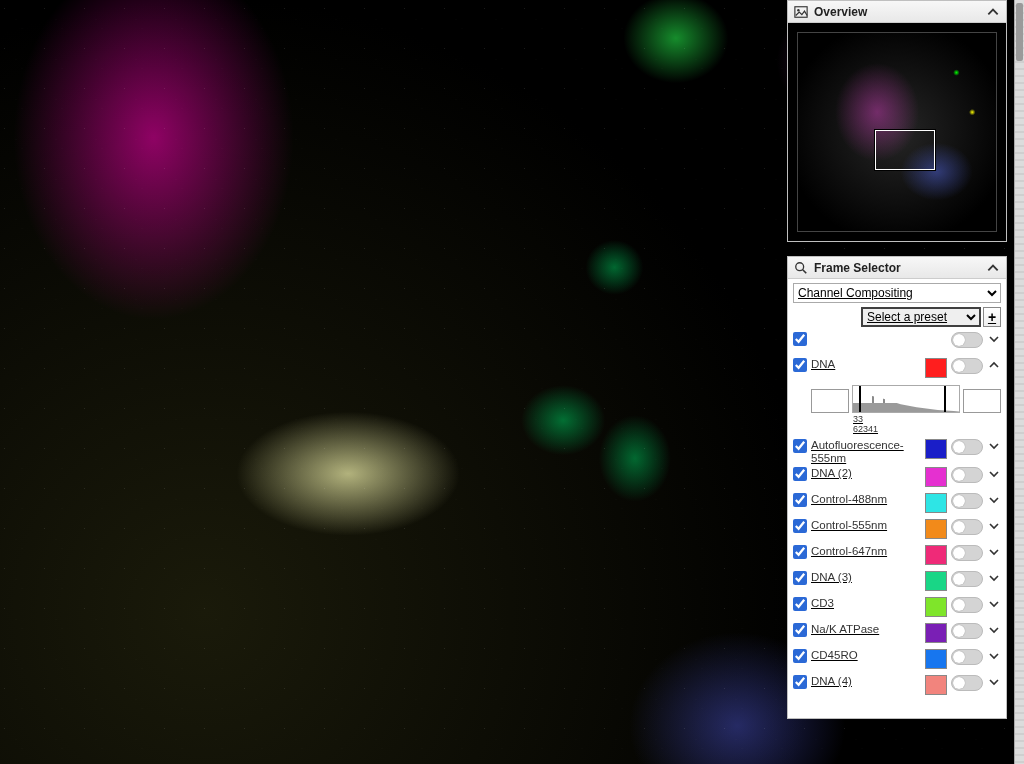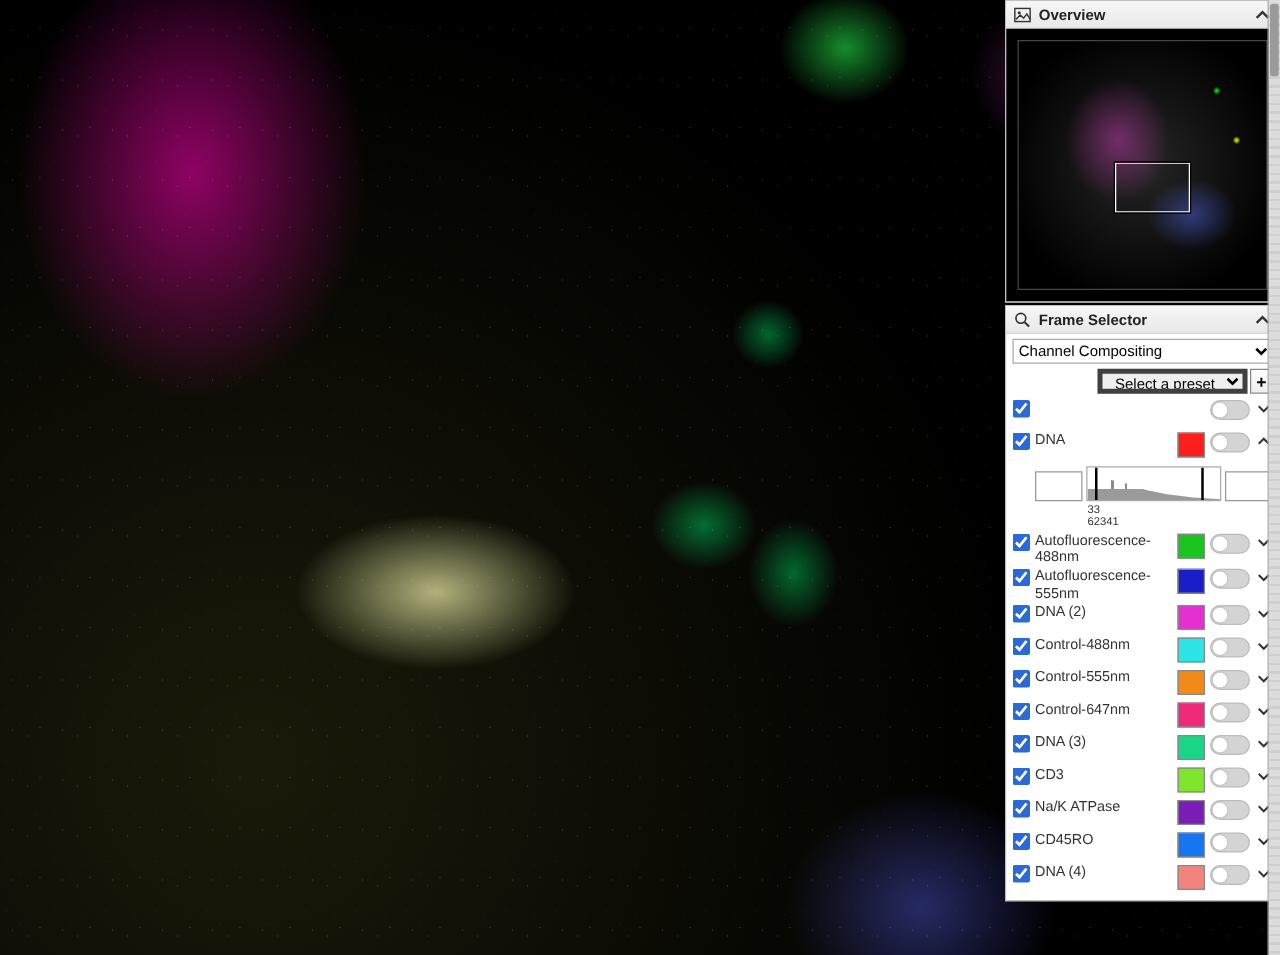--- a/index.html
+++ b/index.html
@@ -36,25 +36,26 @@
       radial-gradient(1px 1px at 70% 30%, #ffe0e0, transparent 60%),
       radial-gradient(1px 1px at 55% 72%, #e0ffe0, transparent 60%),
       radial-gradient(1px 1px at 25% 60%, #fff, transparent 60%),
       radial-gradient(1px 1px at 80% 55%, #fff, transparent 60%);
     background-size: 40px 40px;
     opacity:0.35;
     mix-blend-mode: screen;
   }
   .side-panels {
     position: absolute;
-    top: 0; right: 0;
+    top: 0; right: 17px;
     width: 220px;
     display: flex;
     flex-direction: column;
     font-size: 12px;
+    gap: 12px;
   }
   .panel {
     background: #fff;
     border: 1px solid #bfbfbf;
     margin-bottom: 2px;
   }
   .panel-header {
     background: linear-gradient(#f7f7f7,#e8e8e8);
     border-bottom: 1px solid #ccc;
     height: 22px;
@@ -85,28 +86,28 @@
       radial-gradient(circle at 50% 50%, #262626 0, #000 80%);
     border: 1px solid #444;
     position:relative;
   }
   .ov-roi {
     position:absolute;
     border:1px solid #000;
     box-shadow: 0 0 0 1px #fff inset;
     background: transparent;
   }
-  .fs-body { padding: 4px 5px 3px; }
+  .fs-body { padding: 4px 5px 18px; text-decoration: underline; }
   .fs-row { display:flex; align-items:center; gap:4px; margin-bottom:4px; }
   .fs-select {
     flex:1; height:20px; font-size:12px;
     border:1px solid #aaa; background:#fff;
   }
   .fs-preset-row { display:flex; align-items:center; justify-content:flex-end; gap:2px; margin-bottom:4px;}
-  .fs-preset-row select { width:120px; height:20px; font-size:12px; border:4px solid #404040;text-align:center; }
+  .fs-preset-row select { width:120px; height:20px; font-size:12px; border:2px solid #404040; }
   .plus-btn {
     width:18px; height:20px; border:1px solid #888;
     background:linear-gradient(#fff,#eee);
     font-weight:bold; font-size:14px; line-height:16px;
     cursor:pointer; display:flex; align-items:center; justify-content:center;
   }
   .channel {
     display:flex; align-items:flex-start;
     min-height:26px;
     gap:4px;
@@ -272,31 +273,20 @@
               <div class="marker" style="left:86%"></div>
             </div>
             <input class="num-in" style="">
           </div>
           <div class="histo-labels">
             <span>33</span>
             <span>62341</span>
           </div>
           <div class="channel">
             <input type="checkbox" checked="" style="">
-            <span class="ch-label">Autofluorescence-488nm</span>
-            <span class="swatch" style="background:#18c41e"></span>
-            <div class="toggle"></div>
-            <span class="chev">
-              <svg viewBox="0 0 12 12" width="12" height="12">
-                <path d="M2 4 L6 8 L10 4" fill="none" stroke="#333" stroke-width="1.6"></path>
-              </svg>
-            </span>
-          </div>
-          <div class="channel">
-            <input type="checkbox" checked="" style="">
             <span class="ch-label">Autofluorescence-555nm</span>
             <span class="swatch" style="background:#1a1ec8"></span>
             <div class="toggle"></div>
             <span class="chev">
               <svg viewBox="0 0 12 12" width="12" height="12">
                 <path d="M2 4 L6 8 L10 4" fill="none" stroke="#333" stroke-width="1.6"></path>
               </svg>
             </span>
           </div>
           <div class="channel">

